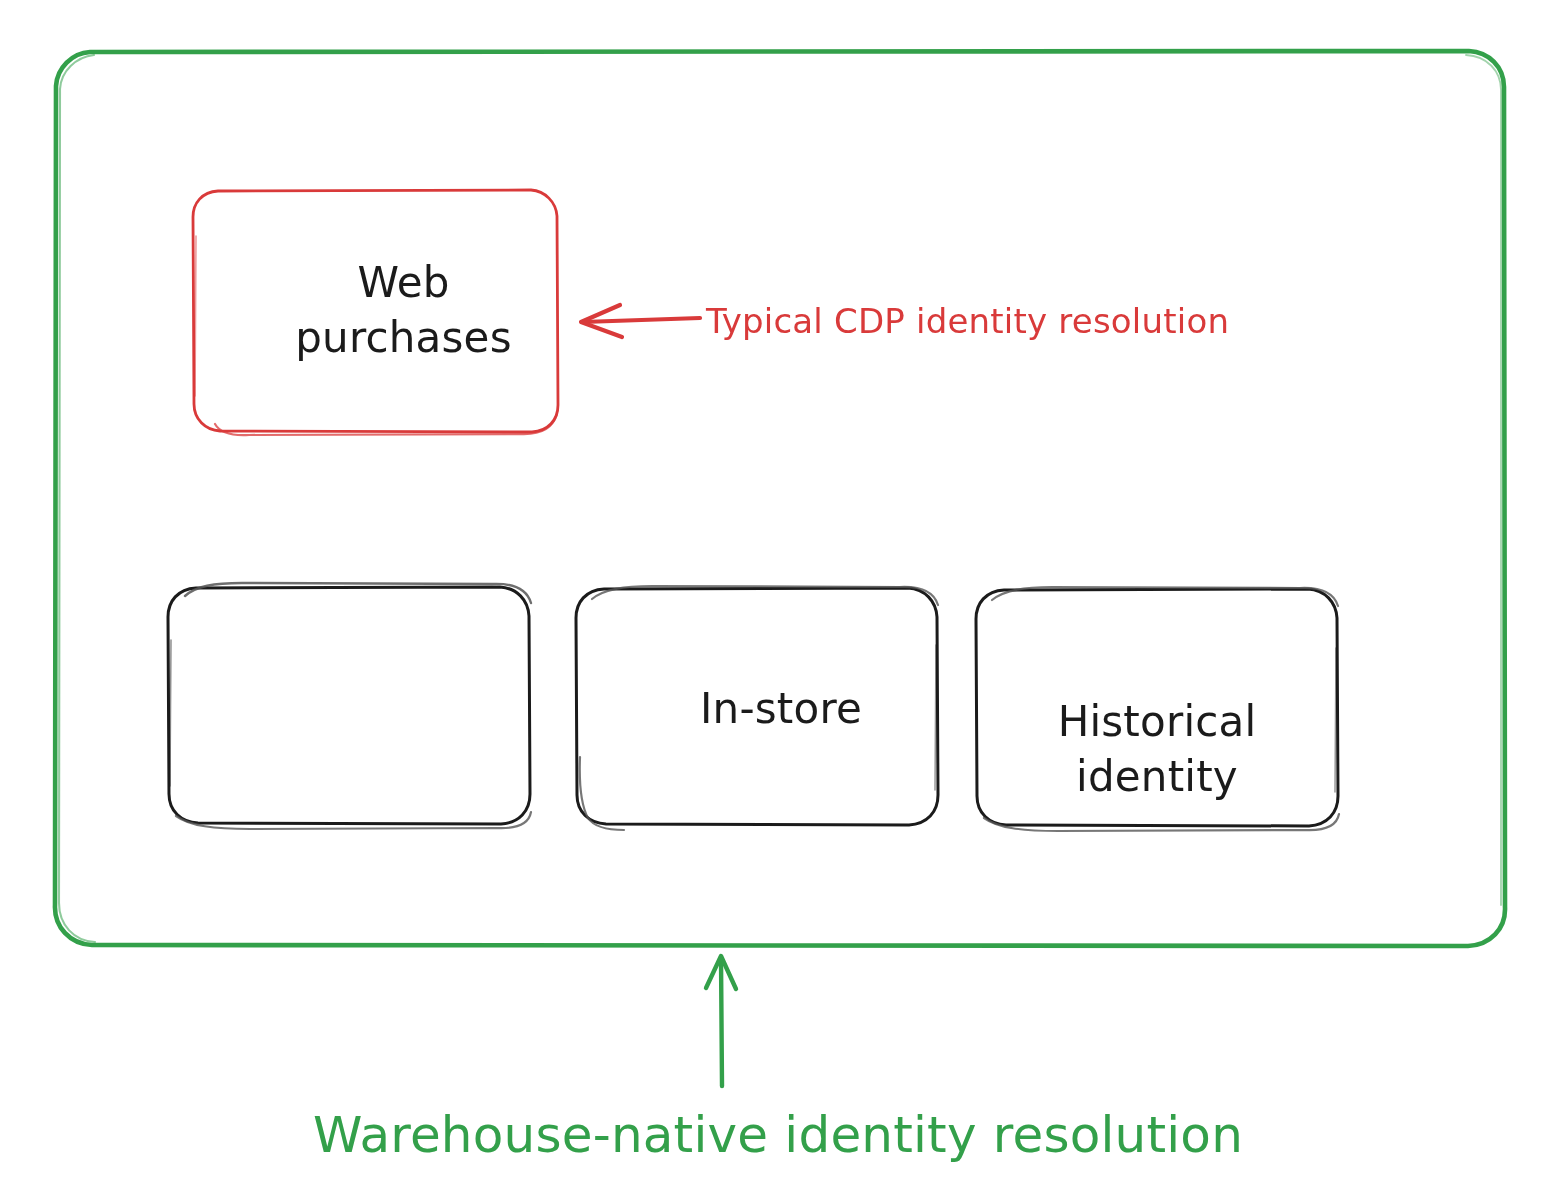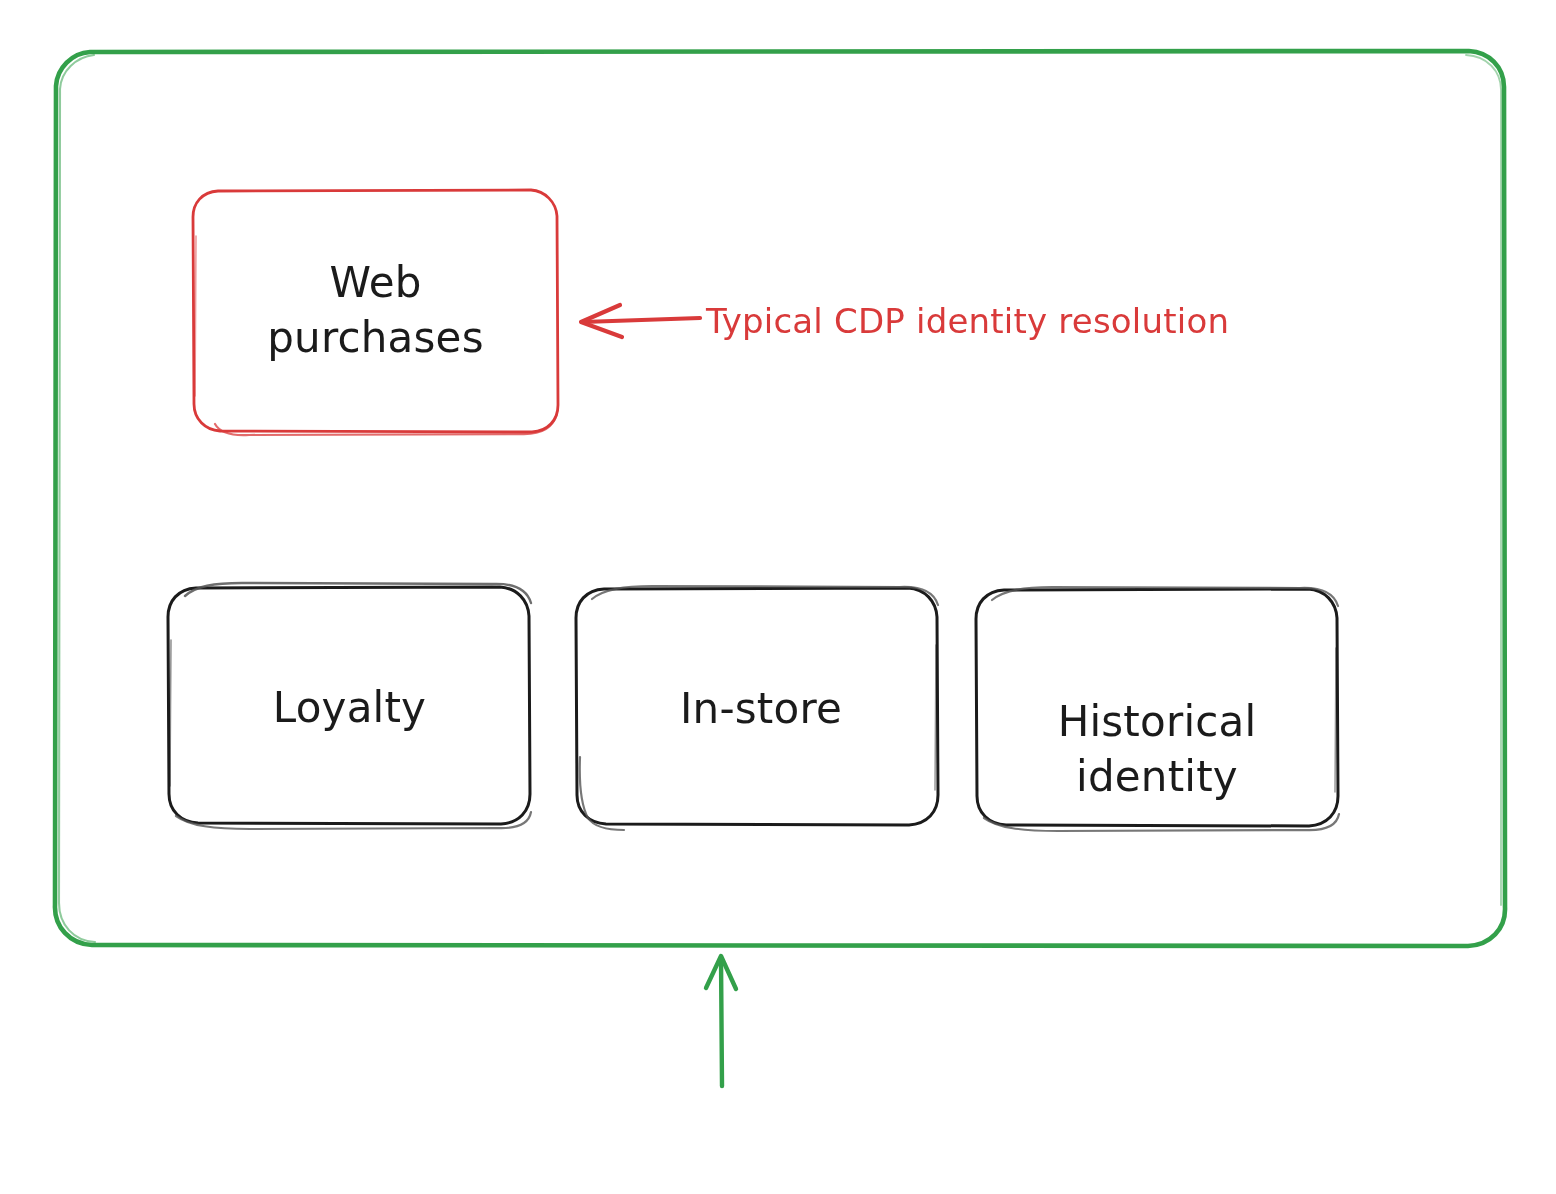--- a/index.html
+++ b/index.html
@@ -163,31 +163,32 @@
     </g>
 
     <g>
       <path d="M 722 1086 L 721 958" fill="none" stroke="#33a04a" stroke-width="4.4" stroke-linecap="round"></path>
       <path d="M 706 988 L 721 956 L 736 989" fill="none" stroke="#33a04a" stroke-width="4.4" stroke-linecap="round" stroke-linejoin="round"></path>
     </g>
 
   </svg>
 
   <div class="node-box" style="left:193px; top:190px; width:365px; height:242px;">
-    <div class="hand-text node-label" style="top:50%;"><span>Web</span><br><span>purchases</span></div>
+    <div class="hand-text node-label" style="top:50%;padding-left:28px;"><span>Web</span><br><span>purchases</span></div>
   </div>
 
   <div class="node-box" style="left:168px; top:585px; width:363px; height:246px;">
-    <div class="hand-text node-label" style="top:50%;"><span>Loyalty</span><br></div>
+    <div class="hand-text node-label" style="top:50%;"><br></div>
   </div>
 
-  <div class="node-box" style="left:584px; top:586px; width:354px; height:246px;">
+  <div class="node-box" style="left:604px; top:586px; width:354px; height:246px;">
     <div class="hand-text node-label" style="top:50%;"><span>In-store</span><br></div>
   </div>
 
   <div class="node-box" style="left:976px; top:587px; width:362px; height:246px;margin-top:40px;">
     <div class="hand-text node-label" style="top:50%;"><span>Historical</span><br><span>identity</span></div>
   </div>
 
   <div class="hand-text annotation-red">Typical CDP identity resolution</div>
 
+  <div class="hand-text caption-green">Warehouse-native identity resolution</div>
 
 </div>
 
 </body></html>

